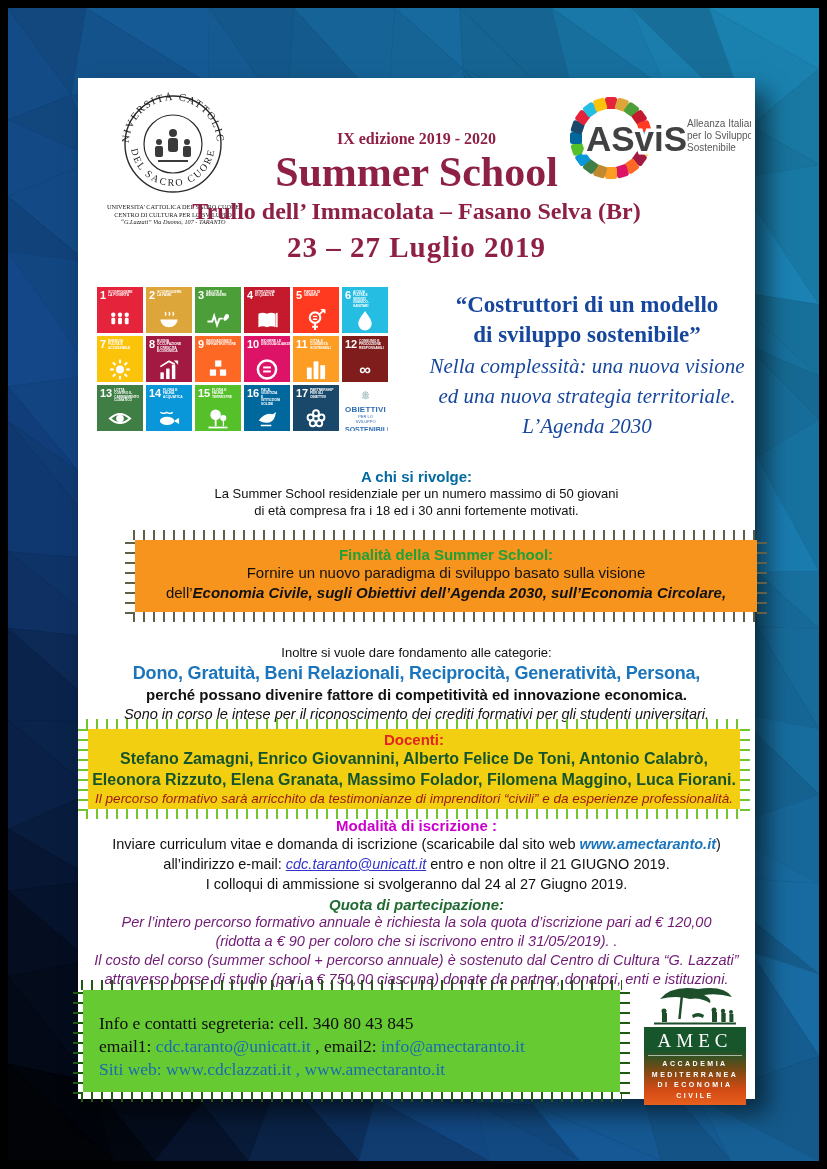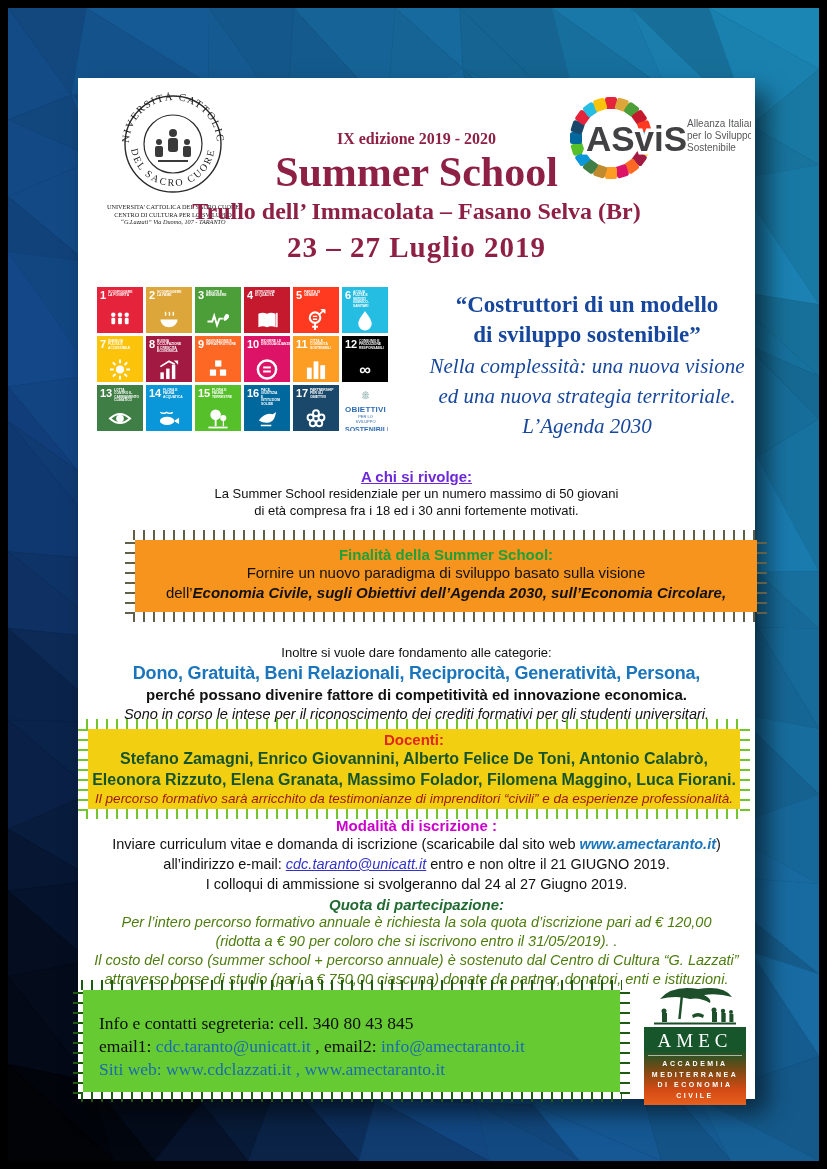--- a/index.html
+++ b/index.html
@@ -40,21 +40,21 @@
 
   
   .quote{left:348px;top:212px;width:322px;color:#17479d;font-family:"Liberation Serif",serif;text-align:center;}
   .quote-bold{font-weight:bold;font-size:23px;line-height:1.3;}
   .quote-italic{font-style:italic;font-size:21px;line-height:1.35;margin-top:2px;}
 
   
   .section{left:0;right:0;text-align:center;}
   .sec-heading{font-weight:bold;font-size:15px;}
   .sec-line{font-size:13px;line-height:1.33;color:#111;}
-  .maroon{color:#6d28d9;text-decoration:underline;}
+  .maroon{color:#0369a1;}
 
   
   .tickbox{position:absolute;box-sizing:border-box;}
   .tk{position:absolute;pointer-events:none;}
   .tk.h{left:-2px;right:-2px;height:10px;background:repeating-linear-gradient(90deg,var(--tick) 0 2px,transparent 2px 10px);}
   .tk.top{top:-10px;}
   .tk.bot{bottom:-10px;}
   .tk.v{top:-2px;bottom:-2px;width:10px;background:repeating-linear-gradient(0deg,var(--tick) 0 2px,transparent 2px 10px);}
   .tk.left{left:-10px;}
   .tk.right{right:-10px;}
@@ -75,21 +75,21 @@
   .doc-note{color:#9d1616;font-style:italic;font-size:13.5px;margin-top:1px;}
 
   .enrollment{top:739px;}
   .enr-heading{color:#cc00cc;font-weight:bold;font-size:15px;}
   .enr-line{font-size:14.5px;line-height:1.38;color:#111;}
   .link-bold{color:#1b75bc;font-weight:bold;font-style:italic;text-decoration:none;}
   .link-mail{color:#3333cc;font-style:italic;text-decoration:underline;}
 
   .fee{top:818px;}
   .fee-heading{color:#216b32;font-weight:bold;font-style:italic;font-size:15px;}
-  .fee-line{font-style:italic;font-size:14.5px;line-height:1.3;color:#4d7c0f;}
+  .fee-line{font-style:italic;font-size:14.5px;line-height:1.3;color:#701a75;}
 
   .green-box{--tick:#1d5c10;left:5px;width:537px;top:912px;background:#66cb33;padding:22px 10px 10px 16px;height:102px;}
   .gb-line{font-family:"Liberation Serif",serif;font-size:17.5px;line-height:1.3;color:#0c0c0c;}
   .gb-link{color:#1a6ab0;text-decoration:none;}
   .gb-blue{color:#1a6ab0;}
 
   .amec{left:566px;top:905px;width:102px;text-align:center;}
   .amec-tree{width:86px;height:44px;margin:0 auto;display:block;}
   .amec-band{background:linear-gradient(180deg,#17552a 0 30%,#7a4a14 55%,#d24a14 80%,#e8601e);color:#fff;padding:2px 0 4px;}
   .amec-acronym{font-family:"Liberation Serif",serif;font-size:19px;letter-spacing:5px;border-bottom:1px solid rgba(255,255,255,.6);padding:1px 0 3px;margin:0 4px 3px;}
@@ -524,21 +524,21 @@
         <div class="trow">
           <span class="tnum">11</span>
           <span class="tlabel">CITTÀ E COMUNITÀ SOSTENIBILI</span>
         </div>
         <div class="ticon"><svg viewBox="0 0 24 24" fill="#fff">
             <rect x="2.5" y="10" width="5" height="12"></rect>
             <rect x="9.5" y="3.5" width="5" height="18.5"></rect>
             <rect x="16.5" y="7.5" width="5" height="14.5"></rect>
           </svg></div>
       </div>
-      <div class="tile" style="background: #000000;">
+      <div class="tile" style="background: #7f1d1d;">
         <div class="trow">
           <span class="tnum">12</span>
           <span class="tlabel">CONSUMO E PRODUZIONE RESPONSABILI</span>
         </div>
         <div class="ticon"><svg viewBox="0 0 24 24" fill="#fff">
             <text x="12" y="17.5" font-size="17" font-weight="bold" fill="#fff" text-anchor="middle">∞</text>
           </svg></div>
       </div>
       <div class="tile" style="background: rgb(63, 126, 68);">
         <div class="trow">

